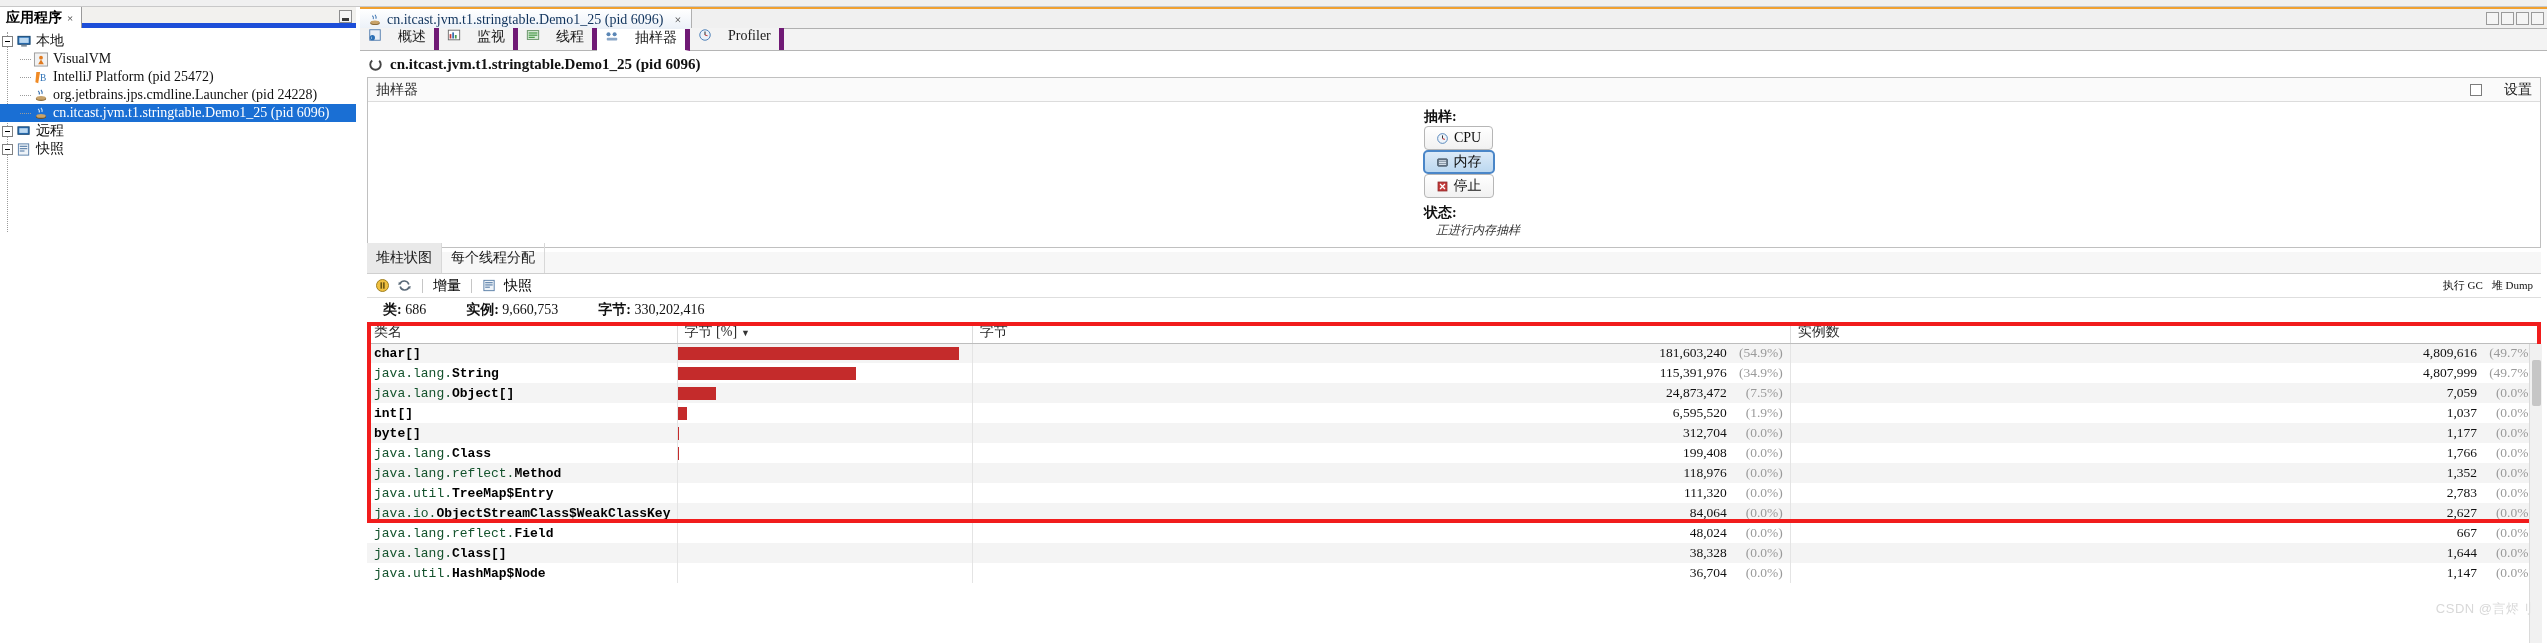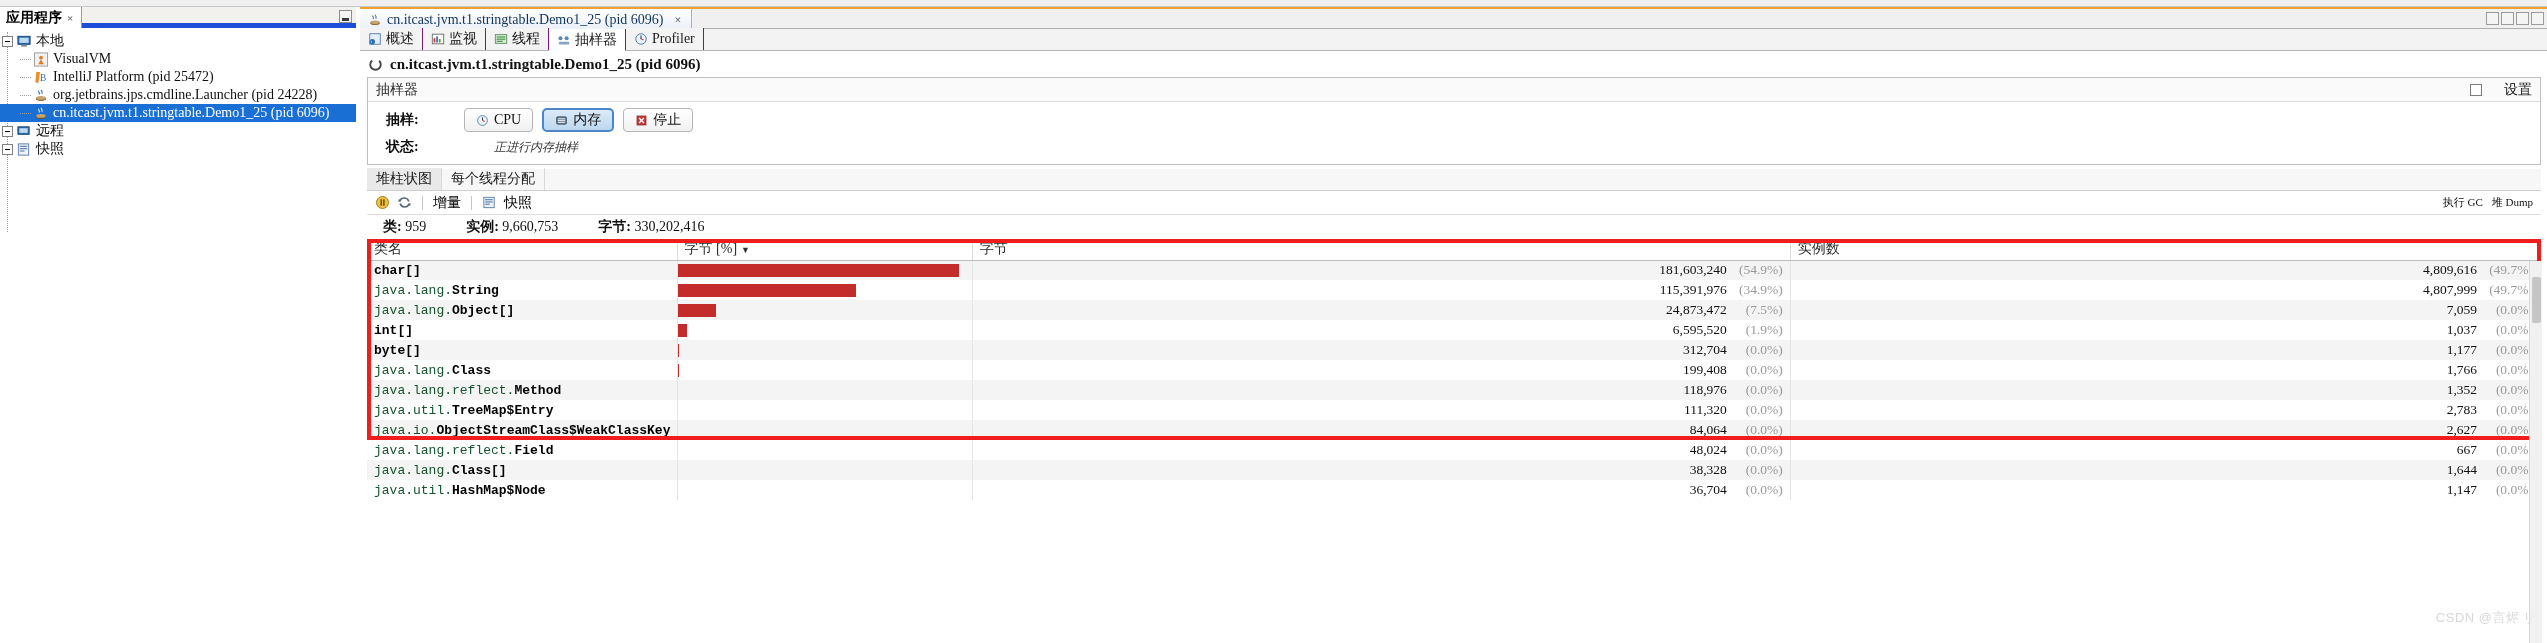--- a/index.html
+++ b/index.html
@@ -95,23 +95,23 @@
   }
   .tiny-btn { width: 13px; height: 13px; border: 1px solid #9a9a9a; background: #f4f4f4; position: relative; }
 
   
   #subtabs {
     position: relative; height: 22px; background: #f3f3f3;
     border-bottom: 1px solid #b5b5b5;
     display: flex; align-items: flex-end;
   }
   .subtab {
-    height: 22px; display: flex; align-items: center; gap: 4px;
+    height: 22px; display: flex; gap: 16px;
     padding: 0 8px; font-size: 14px; color: #1a1a1a;
-    border-right: 1px solid #701a75;
+    border-right: 5px solid #701a75;
     background: #f3f3f3; white-space: nowrap;
   }
   .subtab.active { background: #ffffff; border-bottom: 1px solid #ffffff; margin-bottom: -1px; }
 
   
   #app-title-line {
     display: flex; align-items: center; gap: 7px;
     padding: 5px 0 4px 8px; font-size: 15px; font-weight: bold; color: #111;
   }
 
@@ -122,42 +122,42 @@
     background: #ffffff;
   }
   #sampler-head {
     height: 24px; display: flex; align-items: center; justify-content: space-between;
     padding: 0 8px 0 8px; font-size: 14px; color: #2c2c2c;
     border-bottom: 1px solid #dcdcdc; background: #fafafa;
   }
   #settings-wrap { display: flex; align-items: center; gap: 22px; font-size: 14px; color: #222; }
   .chk { width: 12px; height: 12px; border: 1px solid #7c7c7c; background: #fff; display: inline-block; }
 
-  .form-line { display: flex; align-items: center; padding: 6px 0 6px 18px; }
+  .form-line { display: flex; align-items: center; padding: 6px 0 6px 18px; flex-direction: column; }
   .form-label { width: 78px; font-weight: bold; font-size: 14px; color: #111; }
   .sbtn {
     display: inline-flex; align-items: center; gap: 5px;
     height: 24px; padding: 0 11px; margin-right: 9px;
     border: 1px solid #b6b6b6; border-radius: 4px;
     background: linear-gradient(#ffffff, #f1f1f1);
     font-size: 14px; color: #111; cursor: default; white-space: nowrap;
   }
   .sbtn.sel {
     border: 2px solid #4a86c8; border-radius: 5px;
     background: linear-gradient(#dceaf8, #bcd8f0);
   }
   .status-val { font-size: 12px; color: #333; padding-left: 30px; font-style: italic; }
 
   
   #inner-tabs {
     display: flex; align-items: flex-end; height: 22px;
     border-bottom: 1px solid #cfcfcf; background: #f7f7f7; margin-top: 2px;
   }
   .inner-tab {
-    height: 22px; padding: 0 9px; display: flex; align-items: center;
+    height: 30px; padding: 0 9px; display: flex; align-items: center;
     font-size: 14px; color: #1a1a1a; border-right: 1px solid #d8d8d8;
   }
   .inner-tab.active { background: #e9e9e9; font-weight: normal; }
 
   
   #table-toolbar {
     display: flex; align-items: center; height: 24px;
     padding: 0 8px 0 8px; font-size: 14px; border-bottom: 1px solid #dedede;
     justify-content: space-between; background: #fff;
   }
@@ -204,21 +204,21 @@
 
   
   #tbl-scroll {
     position: absolute; right: -1px; top: 22px; width: 13px; height: 120px;
     background: #f1f1f1; border-left: 1px solid #dadada;
   }
   #tbl-scroll .thumb { position: absolute; left: 2px; top: 16px; width: 9px; height: 46px; background: #c6c6c6; border-radius: 2px; }
 
   
   #watermark {
-    position: absolute; right: 14px; bottom: 16px;
+    position: absolute; right: 14px; bottom: 25px;
     font-size: 13px; color: #d8d8d8; font-family: "Liberation Sans", sans-serif;
     letter-spacing: .5px;
   }
 </style>
 </head>
 <body>
 
 <div id="topstrip"></div>
 
 <div id="leftpanel">
@@ -457,21 +457,21 @@
     </div>
     <div id="tt-right">
       <span>执行 GC</span>
       <span>堆 Dump</span>
     </div>
   </div>
 
   <div id="stats-line" style="margin-left:15px;">
     <span>
       <b>类:</b>
-      <span>959</span>
+      <span>686</span>
     </span>
     <span>
       <b>实例:</b>
       <span>9,660,753</span>
     </span>
     <span>
       <b>字节:</b>
       <span>330,202,416</span>
     </span>
   </div>

